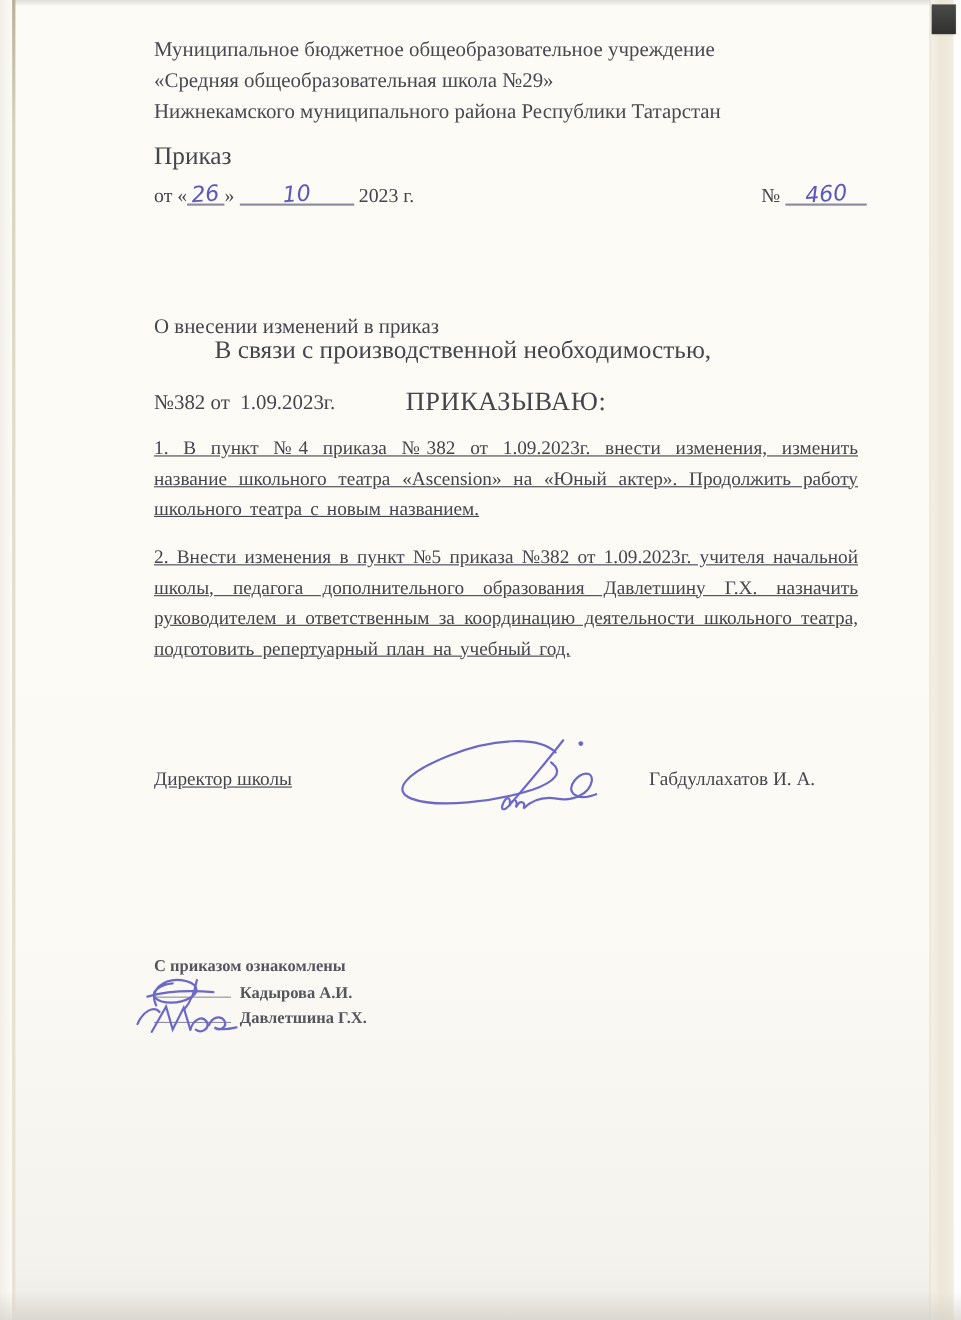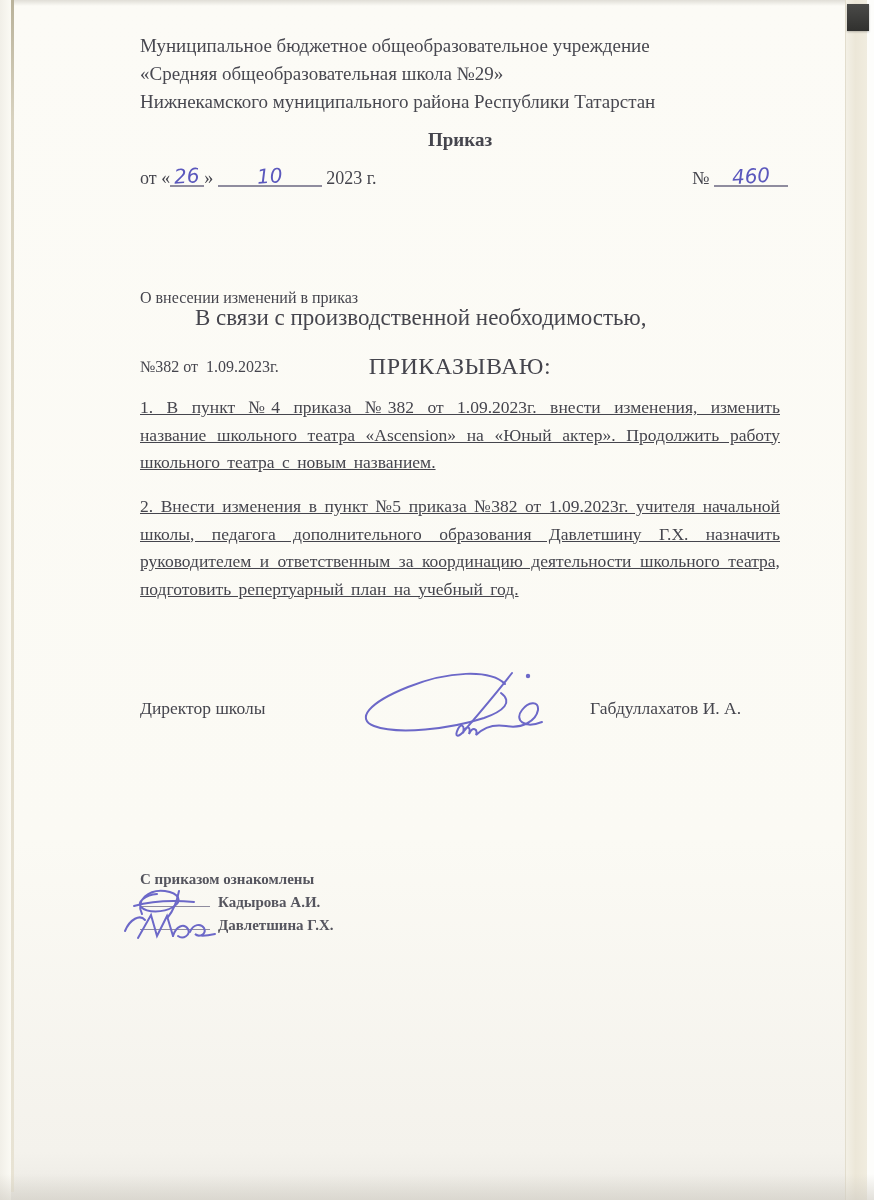--- a/index.html
+++ b/index.html
@@ -49,21 +49,21 @@
   }
 
   
   .doc-content {
     position: absolute; left: 140px; top: 0; width: 640px; height: 100%;
     font-size: 17.5px;
   }
   .abs { position: absolute; }
 
   .doc-header { top: 32px; width: 100%; text-align: left; font-size: 19px; line-height: 28px; color: #484850; }
-  .doc-title  { top: 129px; width: 100%; text-align: center; font-size: 19px; font-weight: bold; }
+  .doc-title  { top: 129px; width: 100%; text-align: left; font-size: 23px; }
 
   .date-row { top: 165px; width: 100%; font-size: 18px; }
   .date-left { position: absolute; left: 0; top: 0; white-space: nowrap; }
   .date-right { position: absolute; left: 552px; top: 0; white-space: nowrap; }
 
   .blank {
     display: inline-block;
     border-bottom: 2px solid #8f8c9e;
     text-align: center;
     vertical-align: baseline;
@@ -75,31 +75,31 @@
 
   .handwriting {
     font-family: "DejaVu Sans", sans-serif;
     font-style: italic;
     font-size: 20px;
     color: #5b58bd;
     display: inline-block;
     transform: rotate(-4deg) translateY(-1px);
   }
 
-  .doc-subject { top: 240px; left: 0; font-size: 16px; line-height: 23px; white-space: pre-wrap; }
+  .doc-subject { top: 240px; left: 0; font-size: 19px; line-height: 23px; white-space: pre-wrap; }
   .doc-preamble { top: 305px; left: 55px; font-size: 23px; }
   .order-heading { top: 353px; width: 100%; text-align: center; font-size: 24px; letter-spacing: .5px; font-family: Liberation Serif, serif; }
 
   .doc-par { left: 0; width: 640px; text-align: justify; line-height: 27.5px; word-spacing: 3px; text-decoration: underline; }
   .par-1 { top: 394px; }
   .par-2 { top: 493px; }
   .par-3 { top: 609px; }
 
   .sig-row { top: 698px; width: 100%; height: 60px; }
-  .sig-title { position: absolute; left: 0; top: 0; }
+  .sig-title { position: absolute; left: 0; top: 0; text-decoration: underline; }
   .sig-name  { position: absolute; left: 450px; top: 0; text-align: right; }
   .sig-image { position: absolute; left: 212px; top: -36px; width: 212px; height: 84px; }
 
   .ack-block { top: 871px; left: 0; font-size: 15px; color: #55555e; font-weight: bold; }
   .ack-heading { margin-bottom: 4px; }
   .ack-row { position: relative; height: 23px; }
   .ack-line { display: inline-block; width: 70px; border-bottom: 1.5px solid #8f8c9e; height: 15px; margin-right: 8px; }
   .ack-sig { position: absolute; pointer-events: none; }
   .ack-sig-1 { left: -10px; top: -8px; width: 72px; height: 34px; }
   .ack-sig-2 { left: -18px; top: -6px; width: 96px; height: 32px; }

